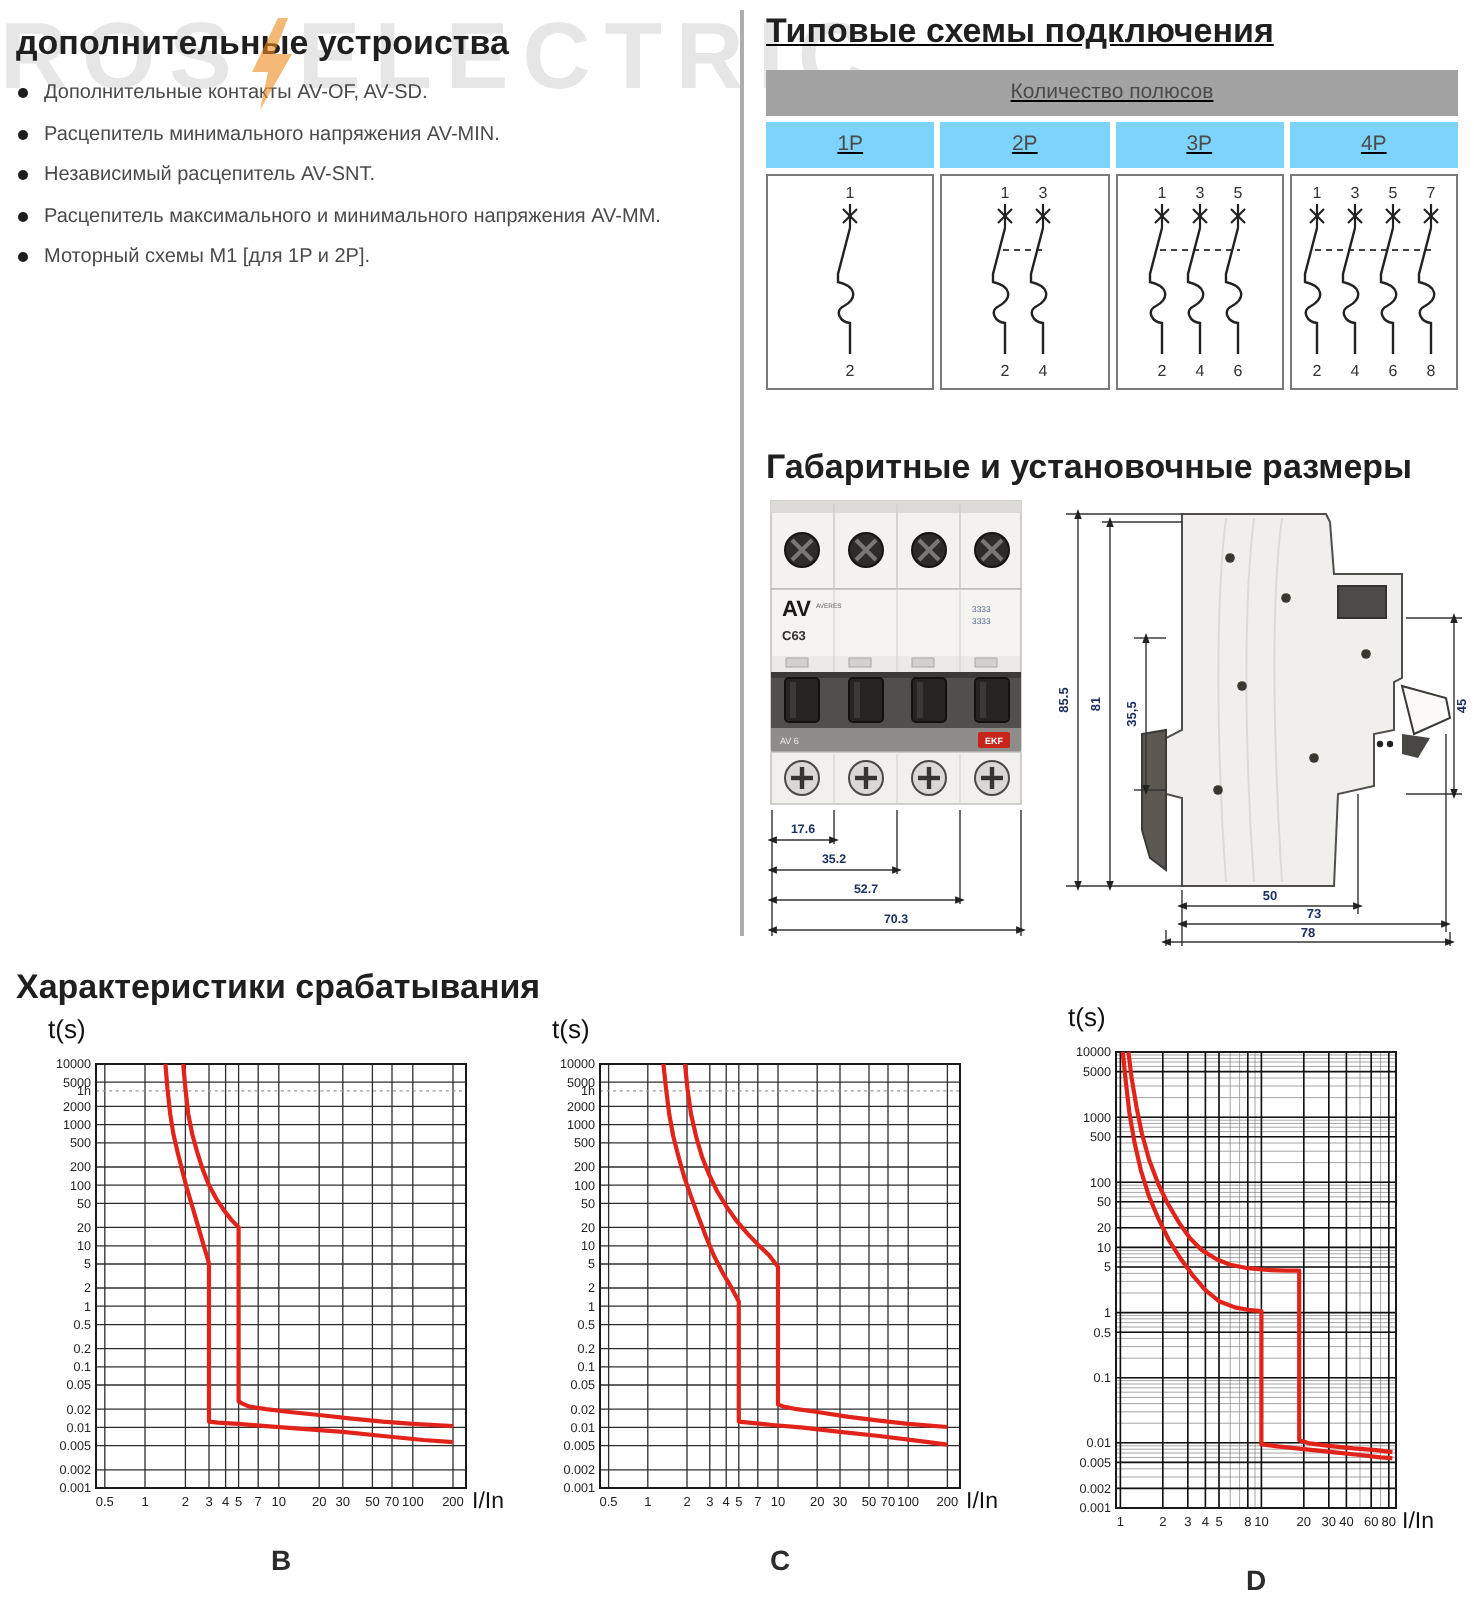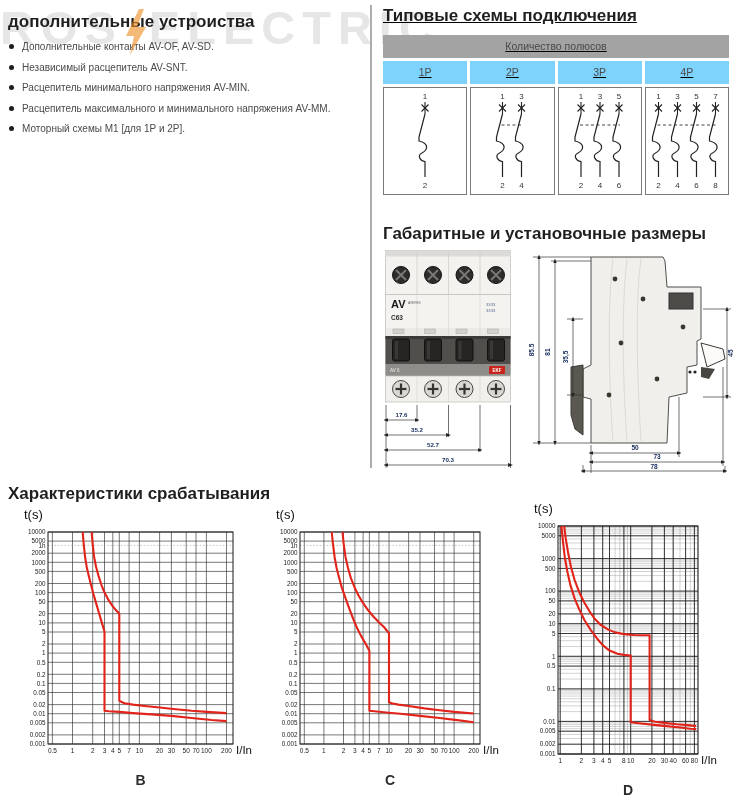--- a/index.html
+++ b/index.html
@@ -25,22 +25,22 @@
   #watermark{left:108px;top:352px;z-index:9;pointer-events:none;display:flex;align-items:flex-end;gap:0;
     font-size:47px;font-weight:bold;letter-spacing:7px;color:rgba(193,193,193,0.40);}
 </style>
 </head>
 <body>
 
 <div id="left-text" class="abs">
   <div class="sec-title">дополнительные устроиства</div>
   <ul>
       <li>Дополнительные контакты AV-OF, AV-SD.</li>
+      <li>Расцепитель минимального напряжения AV-MIN.</li>
       <li>Независимый расцепитель AV-SNT.</li>
-      <li>Расцепитель минимального напряжения AV-MIN.</li>
       <li>Расцепитель максимального и минимального напряжения AV-MM.</li>
       <li>Моторный схемы М1 [для 1P и 2P].</li>
     </ul>
 </div>
 
 <div id="vdivider" class="abs"></div>
 
 <div id="schemes" class="abs">
   <div class="sec-title">Типовые схемы подключения</div>
   <div id="schemes-table">

